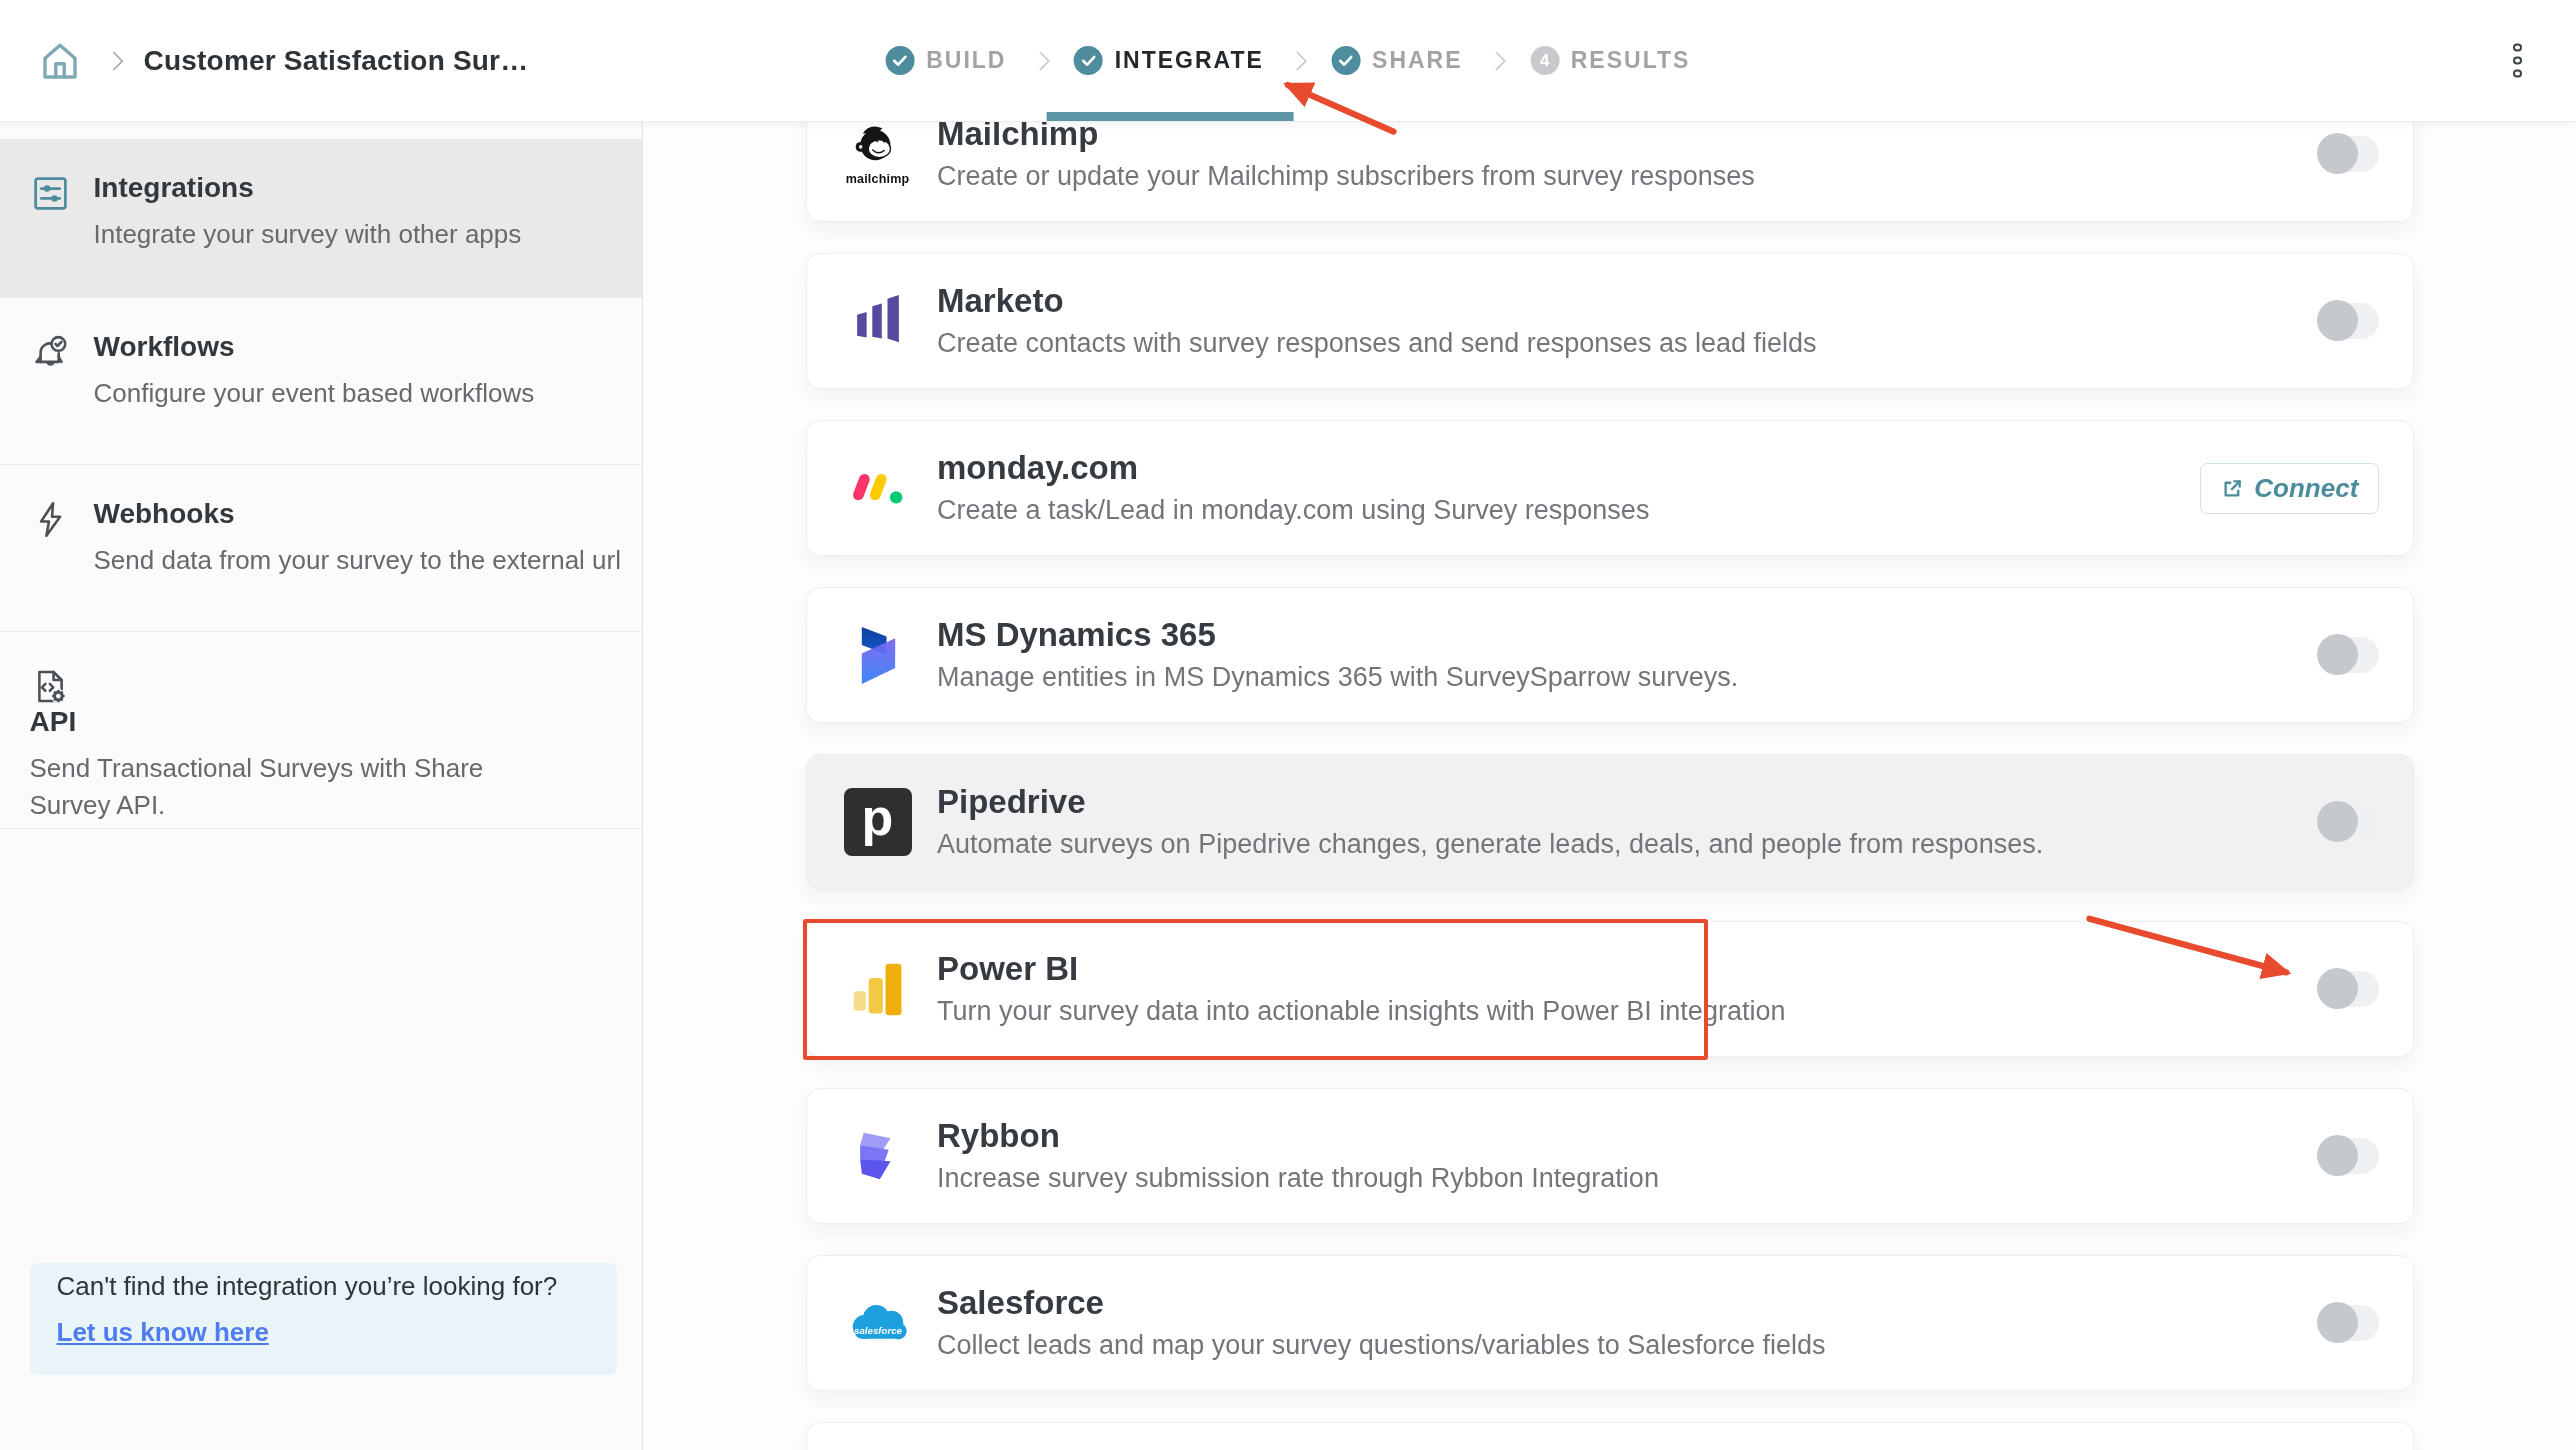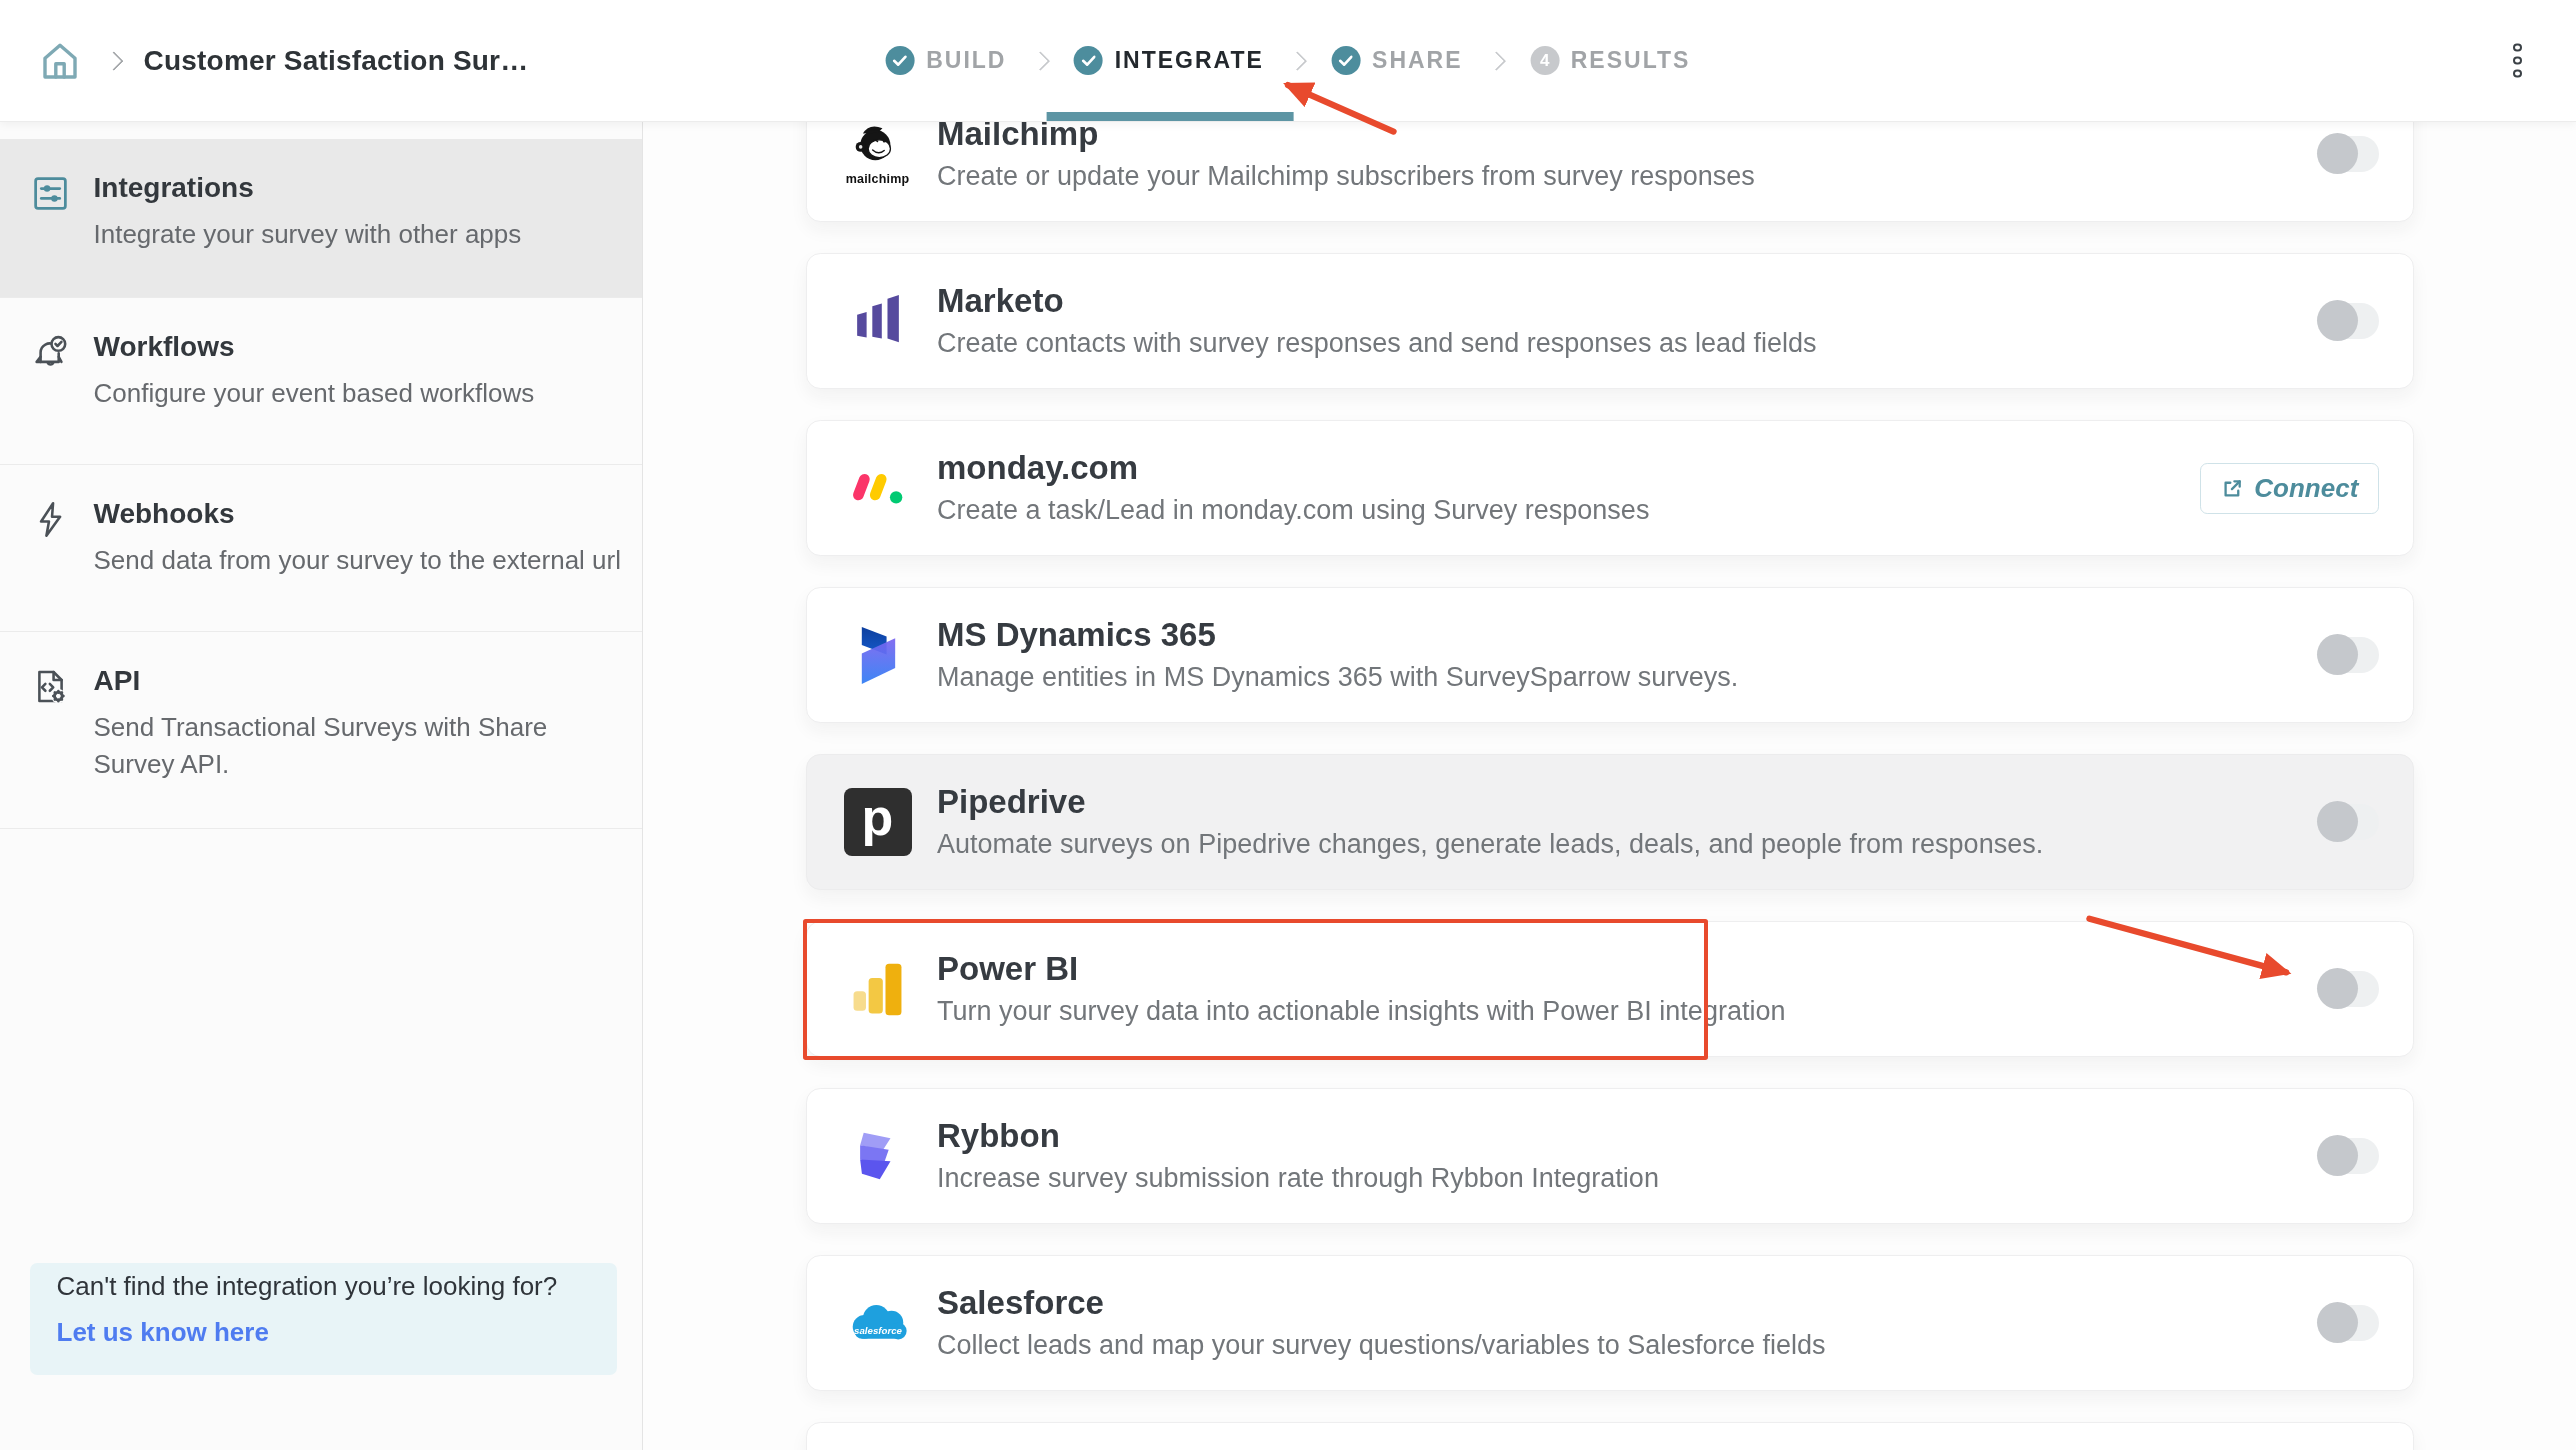--- a/index.html
+++ b/index.html
@@ -31,29 +31,29 @@
 
   .kebab{position:absolute;right:47px;top:50%;transform:translateY(-50%);display:flex;flex-direction:column;gap:4.5px;align-items:center;padding:7.2px;cursor:pointer;}
   .kebab-dot{width:4.5px;height:4.5px;border:2.3px solid #3b4146;border-radius:50%;}
 
   
   .sidebar{position:absolute;left:0;top:121px;bottom:0;width:642px;background:#fbfbfb;border-right:0.9px solid #e4e4e4;z-index:5;}
   .side-items{margin-top:18px;}
   .side-item{display:flex;align-items:flex-start;box-sizing:border-box;padding:34px 9px 0 29.5px;border-bottom:0.9px solid #ebebeb;cursor:pointer;}
   .side-item.h178{height:159px;}
   .side-item.h187{height:167px;}
-  .side-item.h220{height:197px;}
+  .side-item.h220{height:197px;flex-direction:column;}
   .side-item.active{background:#e9e9e9;}
   .side-icon{width:41px;height:41px;flex:none;margin-right:23px;margin-top:0;}
   .side-title{font-size:28px;font-weight:600;color:#33383d;line-height:1.1;margin-bottom:12.5px;}
   .side-sub{font-size:26px;color:#66696d;line-height:1.4;max-width:537px;}
 
   .help-box{position:absolute;left:29.5px;top:1142px;width:587px;box-sizing:border-box;background:#e8f4f7;border-radius:7.2px;padding:8px 27px 27px 27px;}
   .help-q{font-size:26px;color:#2f343a;margin-bottom:15px;}
-  .help-link{font-size:26px;font-weight:700;color:#4f7cf0;display:inline-block;cursor:pointer;}
+  .help-link{font-size:26px;font-weight:700;color:#4f7cf0;text-decoration:underline;display:inline-block;cursor:pointer;}
 
   
   .main{position:absolute;left:643px;top:121px;right:0;bottom:0;background:#fdfdfd;overflow:hidden;z-index:1;}
   .cards{position:absolute;left:163px;top:-35px;width:1608px;}
   .card{
     position:relative;height:136px;border-radius:14.3px;background:#fff;
     border:0.9px solid #eeeeef;box-shadow:0 8px 18px rgba(31,35,40,.05);
     margin-bottom:31px;display:flex;align-items:center;padding:0 34px;
     box-sizing:border-box;cursor:pointer;
   }

